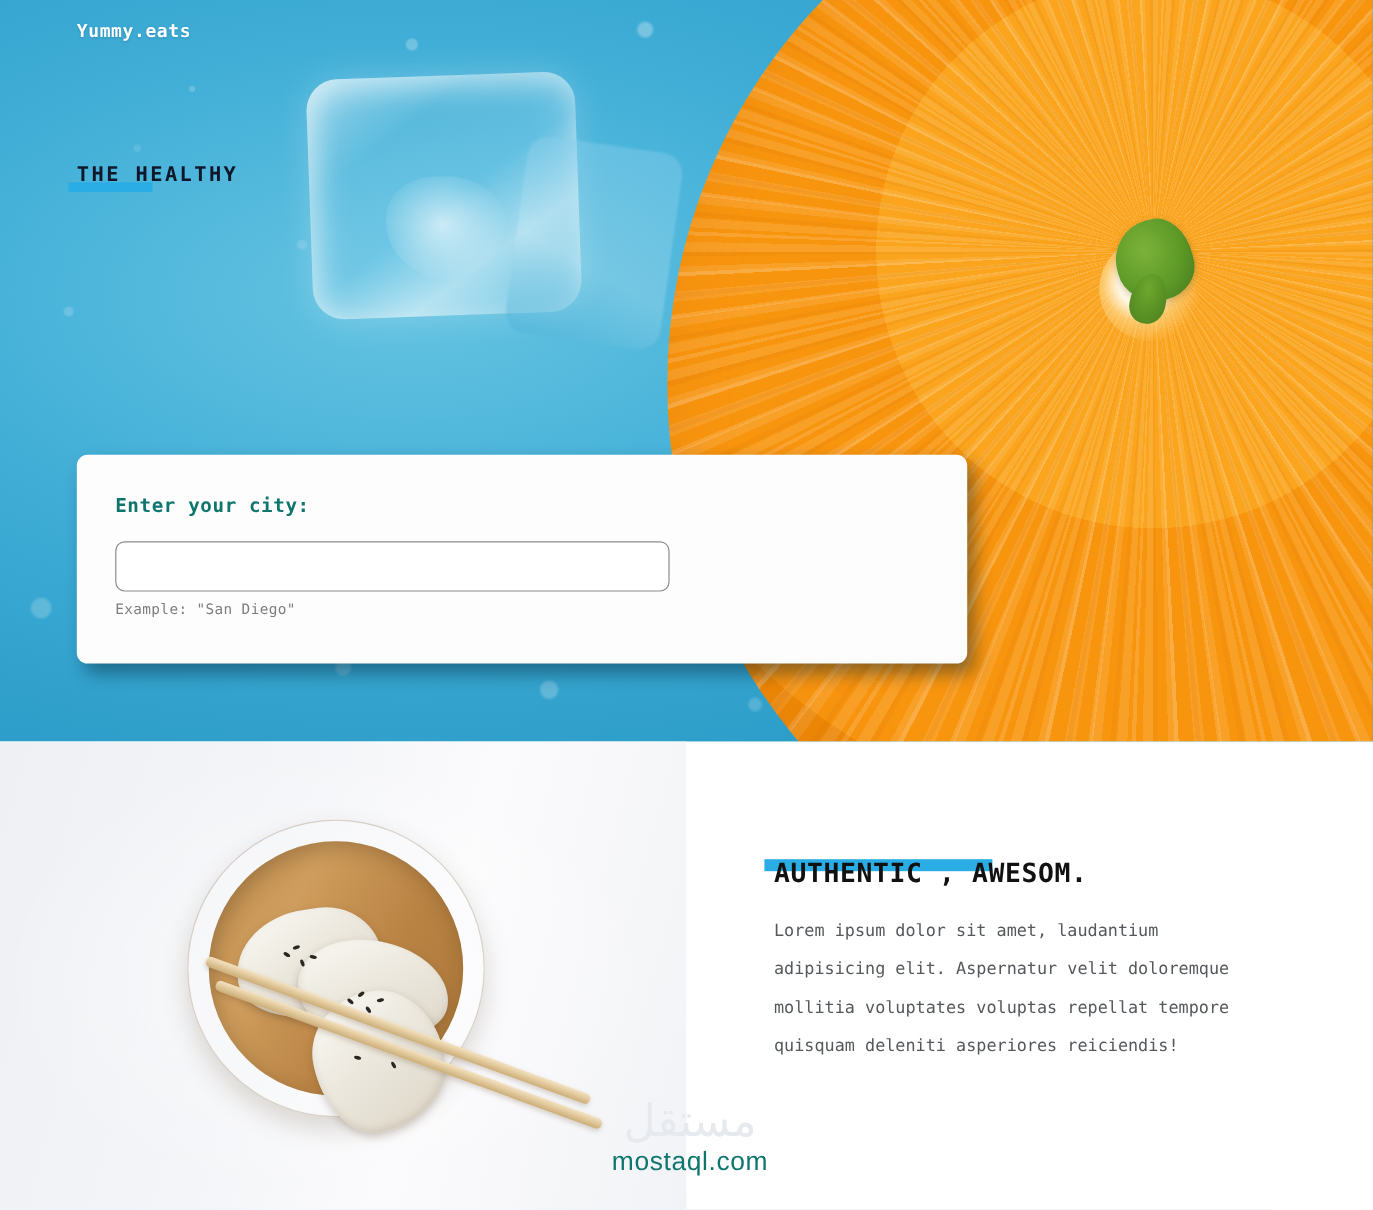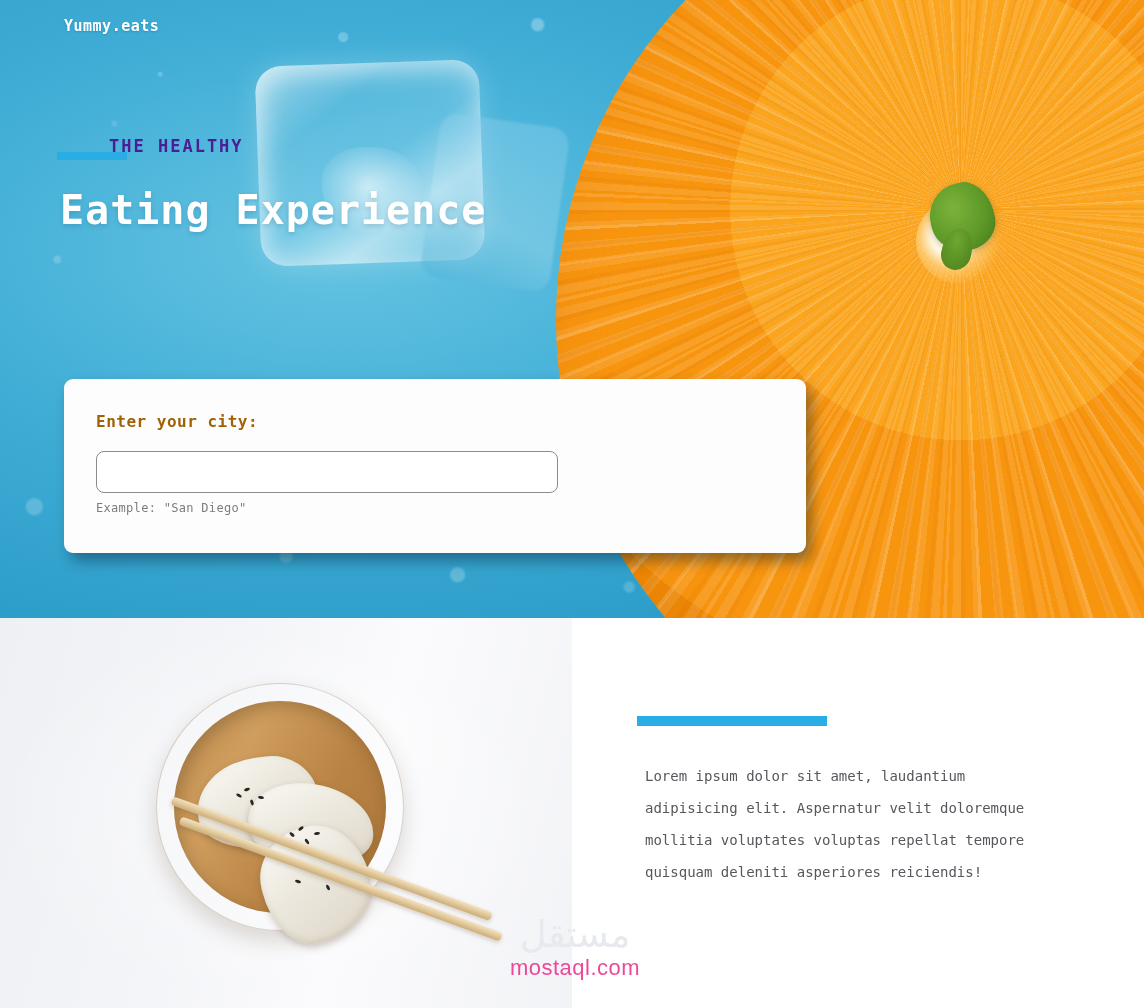--- a/index.html
+++ b/index.html
@@ -152,23 +152,22 @@
     left: 0; top: 16px;
     width: 70px; height: 8px;
     background: #29ade4;
   }
   .eyebrow {
     position: relative;
     font-family: "DejaVu Sans Mono", monospace;
     font-size: 17px;
     font-weight: bold;
     letter-spacing: 2px;
-    color: #4c1d95;
+    color: #0f172a;
     padding-left: 7px;
-    margin-left: 45px;
   }
 
   .hero-title {
     position: absolute;
     left: 60px; top: 160px;
     font-family: "DejaVu Sans Mono", monospace;
     font-size: 40px;
     font-weight: bold;
     color: #ffffff;
     letter-spacing: 1px;
@@ -195,21 +194,21 @@
     background: #fdfdfd;
     border-radius: 9px;
     box-shadow: 6px 8px 14px rgba(0,30,50,.42);
   }
   .card-label {
     position: absolute;
     left: 32px; top: 33px;
     font-family: "DejaVu Sans Mono", monospace;
     font-size: 16px;
     font-weight: bold;
-    color: #a16207;
+    color: #0f766e;
     letter-spacing: .5px;
   }
   .city-input {
     position: absolute;
     left: 32px; top: 72px;
     width: 462px; height: 42px;
     box-sizing: border-box;
     border: 1px solid #8b8b8b;
     border-radius: 8px;
     background: #ffffff;
@@ -366,21 +365,21 @@
     font-family: "DejaVu Sans", sans-serif;
     font-size: 37px;
     color: #e6e9ee;
     line-height: 1;
     letter-spacing: 1px;
   }
   .wm-en {
     margin-top: 2px;
     font-family: "Liberation Sans", sans-serif;
     font-size: 22px;
-    color: #ec4899;
+    color: #0f766e;
     letter-spacing: .5px;
   }
 </style>
 </head>
 <body>
 
 <div class="page">
 
   <section class="hero">
     <div class="hero-bg"></div>
@@ -394,21 +393,20 @@
 
     <div class="hero-content">
 
       <div class="logo">Yummy.eats</div>
 
       <div class="eyebrow-wrap">
         <div class="eyebrow-bar"></div>
         <div class="eyebrow">THE HEALTHY</div>
       </div>
 
-      <h1 class="hero-title">Eating Experience</h1>
 
 
       <div class="card">
         <div class="card-label">Enter your city:</div>
 
         <input class="city-input" type="text" placeholder="" style="">
 
 
         <div class="card-hint">Example: "San Diego"</div>
       </div>
@@ -438,20 +436,21 @@
       <div class="seed" style="left:330px;top:258px;transform:rotate(-45deg);"></div>
       <div class="seed" style="left:325px;top:268px;transform:rotate(62deg);"></div>
       <div class="seed" style="left:295px;top:262px;transform:rotate(15deg);"></div>
       <div class="chopstick cs1"></div>
       <div class="chopstick cs2"></div>
     </div>
 
     <div class="lower-text">
       <div class="section-head-wrap">
         <div class="section-head-bar"></div>
+        <h2 class="section-head">AUTHENTIC , AWESOM.</h2>
       </div>
       <p class="section-para">Lorem ipsum dolor sit amet, laudantium adipisicing elit. Aspernatur velit doloremque mollitia voluptates voluptas repellat tempore quisquam deleniti asperiores reiciendis!</p>
     </div>
 
   </section>
 
   <div class="watermark">
     <div class="wm-ar">مستقل</div>
     <div class="wm-en">mostaql.com</div>
   </div>

